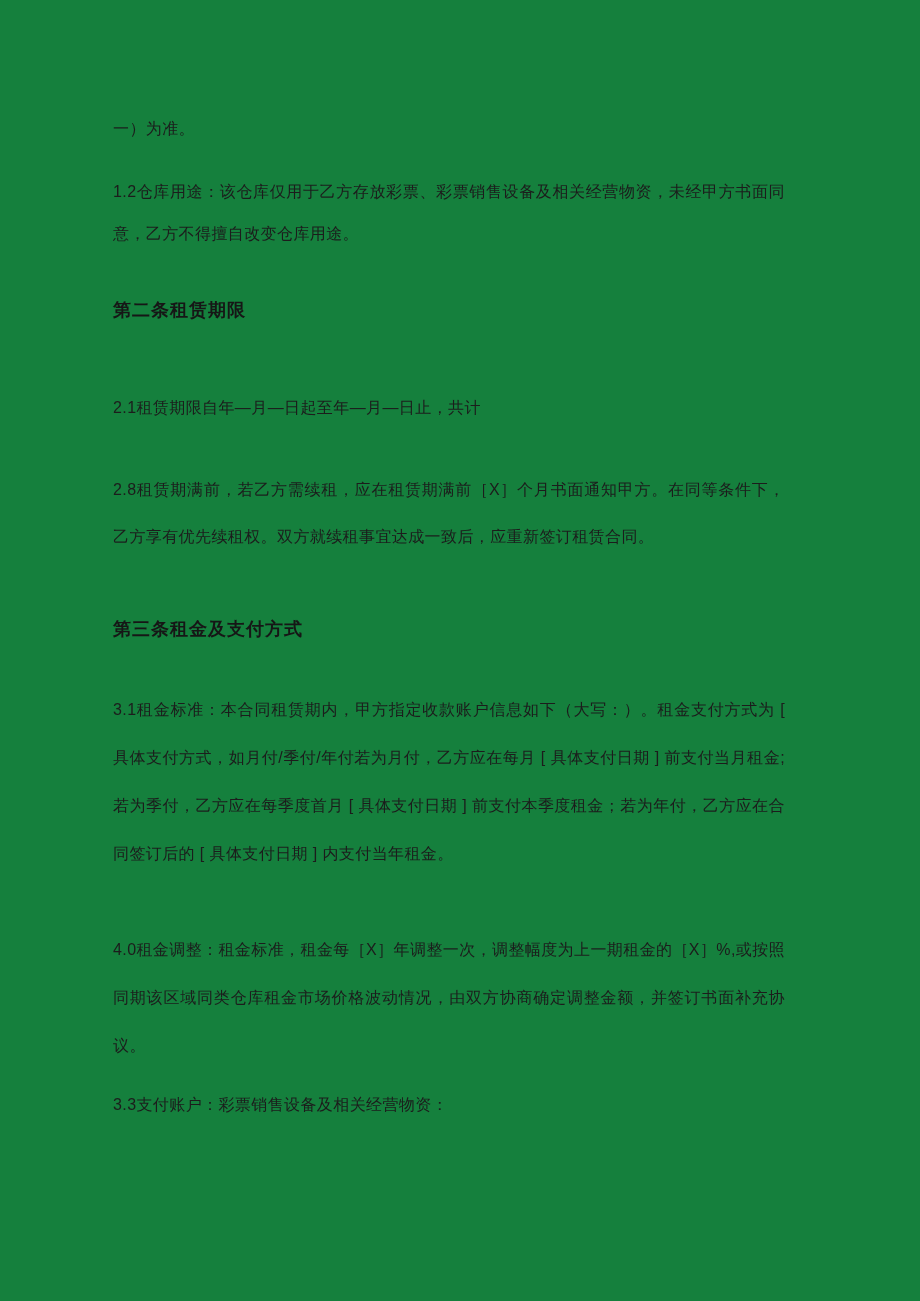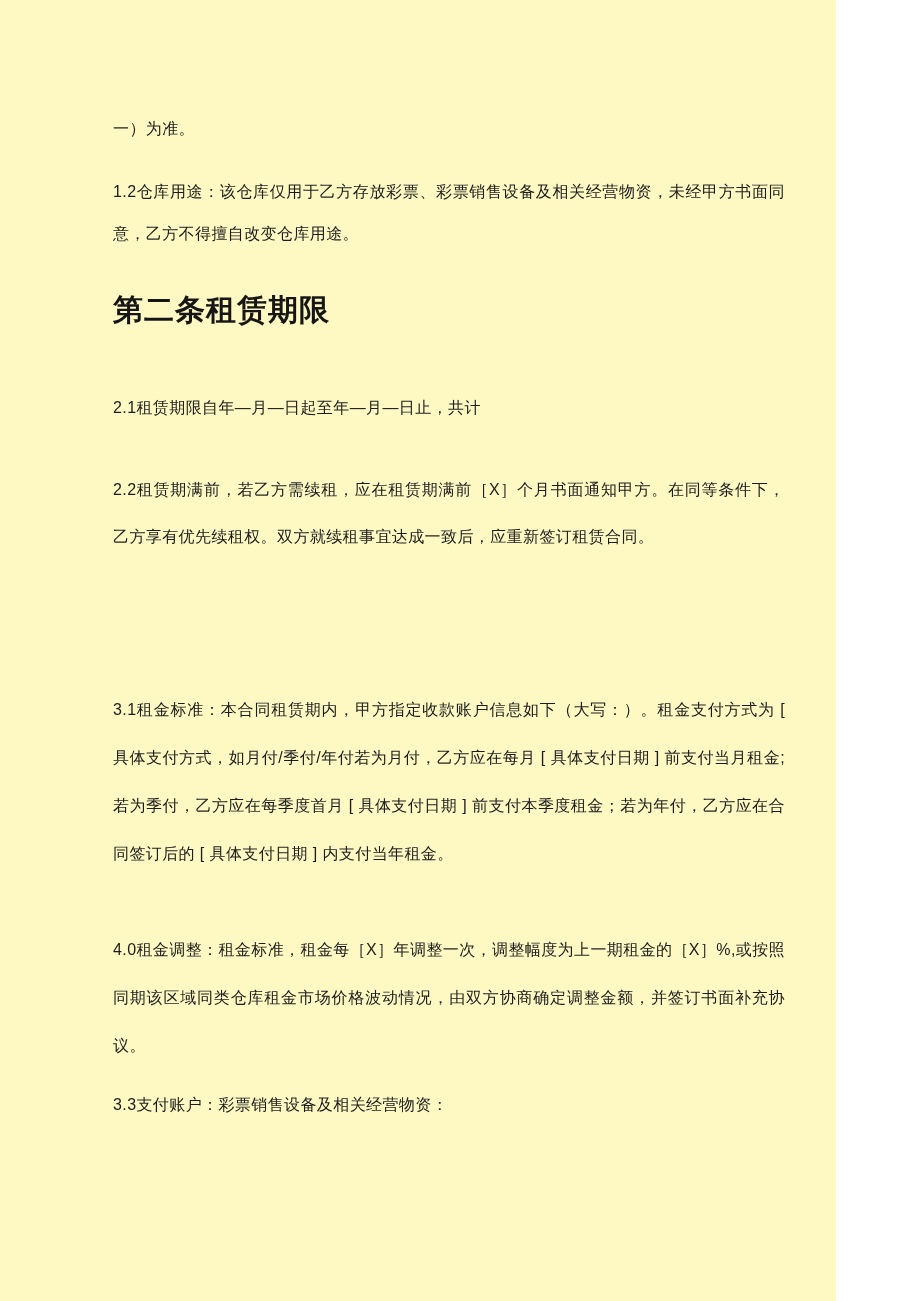--- a/index.html
+++ b/index.html
@@ -3,30 +3,30 @@
 <meta charset="utf-8">
 <style>
   html,body{margin:0;padding:0;background:#ffffff;}
   body{
     width:920px;height:1301px;
     font-family:"Liberation Sans",sans-serif;
     color:#1c1c1c;
     -webkit-font-smoothing:antialiased;
   }
   .page{
-    position:relative;width:836px;height:1301px;background:#fef9c3;overflow:hidden;
+    position:relative;width:920px;height:1301px;background:#15803d;overflow:hidden;
   }
   .blk{
     position:absolute;left:113px;width:672px;
     font-size:16px;letter-spacing:0.4px;
     text-align:justify;margin:0;
   }
   .heading{
     position:absolute;left:113px;width:700px;margin:0;
-    font-size:30px;font-weight:600;letter-spacing:1px;line-height:36px;
+    font-size:18px;font-weight:600;letter-spacing:1px;line-height:36px;
     text-align:left;color:#161616;
   }
   .lh42{line-height:42px}
   .lh46{line-height:46px}
   .lh47{line-height:47px}
   .lh48{line-height:48px}
   .num{font-weight:400;}
   .bold{font-weight:400;}
   .reg{font-weight:400;}
 </style>
@@ -43,23 +43,24 @@
     <span class="num">1.2</span><span>仓库用途：该仓库仅用于乙方存放彩票、彩票销售设备及相关经营物资，未经甲方书面同意，乙方不得擅自改变仓库用途。</span>
   </p>
 
   <h2 class="heading" style="top:292px;">第二条租赁期限</h2>
 
   <p class="blk lh46" style="top:385px;">
     <span class="num">2.1</span><span>租赁期限自年—月—日起至年—月—日止，共计</span><br>
   </p>
 
   <p class="blk lh47" style="top:466px;">
-    <span class="num">2.2</span><span>租赁期满前，若乙方需续租，应在租赁期满前［X］个月书面通知甲方。在同等条件下，乙方享有优先续租权。双方就续租事宜达成一致后，应重新签订租赁合同。</span>
+    <span class="num">2.8</span><span>租赁期满前，若乙方需续租，应在租赁期满前［X］个月书面通知甲方。在同等条件下，乙方享有优先续租权。双方就续租事宜达成一致后，应重新签订租赁合同。</span>
   </p>
 
+  <h2 class="heading" style="top:611px;">第三条租金及支付方式</h2>
 
   <p class="blk lh48" style="top:686px;">
     <span class="num">3.1</span><span class="reg">租金标准：本合同租赁期内，甲方指定收款账户信息如下（大</span><span class="bold">写：）。租金支付方式为 [ 具体支付方式，如月付/季付/年付若为月付，乙方应在每月 [ 具体支付日期 ] 前支付当月租金;若为季付，乙方应在每季度首月 [ 具体支付日期 ] 前支付本季度租金；若为年付，乙方应在合同签订后的 [ 具体支付日期 ] 内支付当年租金。</span>
   </p>
 
   <p class="blk lh48" style="top:926px;">
     <span class="num">4.0</span><span class="bold">租金调整：租金标准，租金每</span><span class="reg">［X］</span><span class="bold">年调整一次，调整幅度为上一期租金的</span><span class="reg">［X］%,</span><span class="bold">或按照同期该区域同类仓库租金市场价格波动情况，由双方协商确定调整金额，并签订书面补充协议。</span>
   </p>
 
   <p class="blk lh48" style="top:1081px;">

